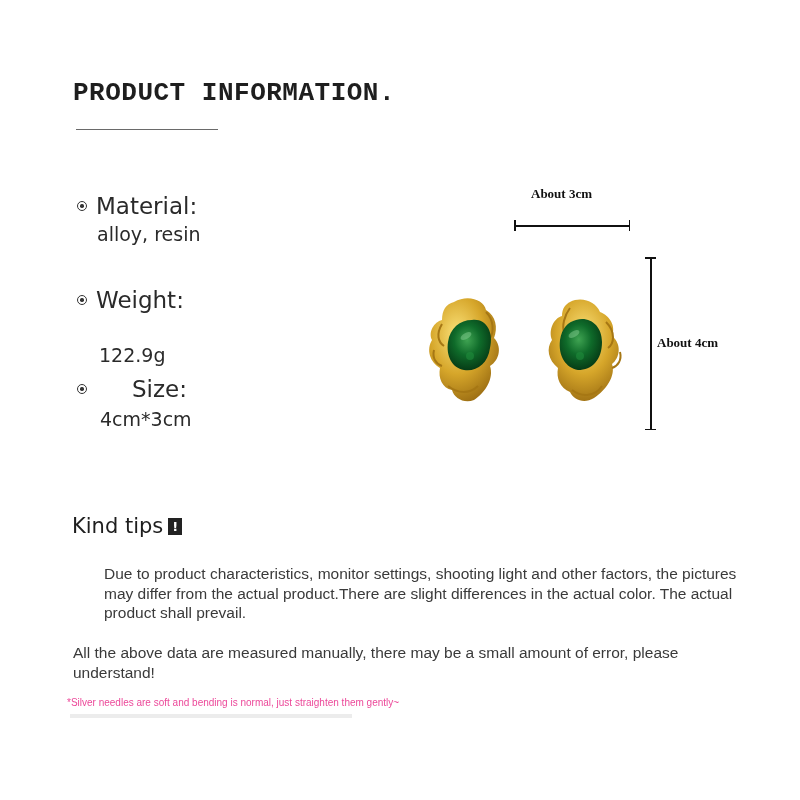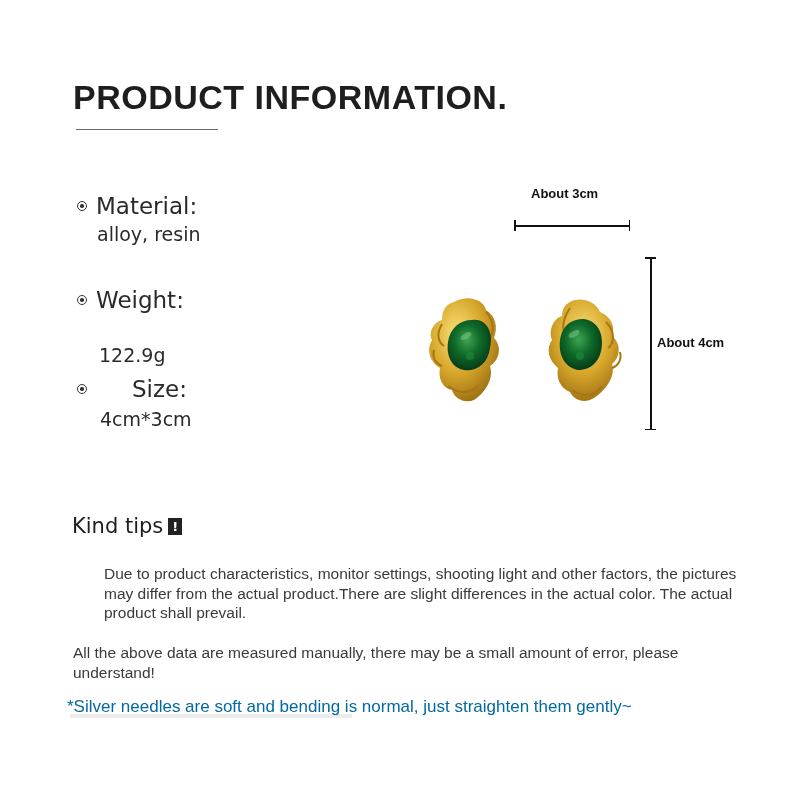--- a/index.html
+++ b/index.html
@@ -1,36 +1,36 @@
 <!DOCTYPE html>
 <html><head>
   <meta charset="utf-8">
   <style>
     html, body { margin: 0; padding: 0; background: #ffffff; }
     body { width: 800px; height: 800px; position: relative; overflow: hidden; font-family: "Liberation Sans", sans-serif; color: #222; }
     .abs { position: absolute; }
 
-    .title { left: 73px; top: 78px; font-family: Liberation Sans, sans-serif; font-weight: bold; font-size: 34px; letter-spacing: 0.5px; color: #1e1e1e; white-space: nowrap; }
+    .title { left: 73px; top: 78px; font-family: Liberation Mono, monospace; font-weight: bold; font-size: 26px; letter-spacing: 0.5px; color: #1e1e1e; white-space: nowrap; }
     .title-rule { left: 76px; top: 129px; width: 142px; height: 1px; background: #6a6a6a; }
 
     .spec-label { font-family: "DejaVu Sans", sans-serif; font-size: 23px; color: #2a2a2a; white-space: nowrap; display: flex; align-items: center; }
     .spec-value { font-family: "DejaVu Sans", sans-serif; font-size: 19px; color: #2a2a2a; white-space: nowrap; }
     .bullet { width: 8px; height: 8px; border: 1.3px solid #333; border-radius: 50%; position: relative; margin-right: 9px; display: inline-block; }
     .bullet::after { content: ""; position: absolute; left: 2.3px; top: 2.3px; width: 3.4px; height: 3.4px; background: #333; border-radius: 50%; }
 
-    .dim-text { font-family: Liberation Sans, sans-serif; font-weight: bold; font-size: 13px; color: #111; white-space: nowrap; }
+    .dim-text { font-family: Liberation Serif, serif; font-weight: bold; font-size: 13px; color: #111; white-space: nowrap; }
     .hline { background: #111; }
 
     .earring { width: 96px; height: 112px; }
 
     .tips-title { left: 72px; top: 514px; font-family: "DejaVu Sans", sans-serif; font-size: 21px; color: #1e1e1e; white-space: nowrap; display: flex; align-items: center; }
     .tips-badge { display: inline-block; width: 14px; height: 17px; background: #222; color: #fff; font-size: 13px; font-weight: bold; text-align: center; line-height: 17px; margin-left: 5px; }
 
     .para { left: 73px; width: 660px; font-family: "Liberation Sans", sans-serif; font-size: 15.5px; line-height: 19.5px; color: #3a3a3a; }
-    .note { left: 67px; top: 697px; font-family: "Liberation Sans", sans-serif; font-size: 17px; color: #0369a1; white-space: nowrap; }
+    .note { left: 67px; top: 697px; font-family: "Liberation Sans", sans-serif; font-size: 10px; color: #ec4899; white-space: nowrap; }
     .note-underline { left: 70px; top: 714px; width: 282px; height: 4px; background: #ececec; }
   </style>
 </head>
 <body>
 
 <div class="abs title">PRODUCT INFORMATION.</div>
 <div class="abs title-rule"></div>
 
 <div class="abs spec-label" style="left:77px; top:193px;">
   <span class="bullet"></span>

